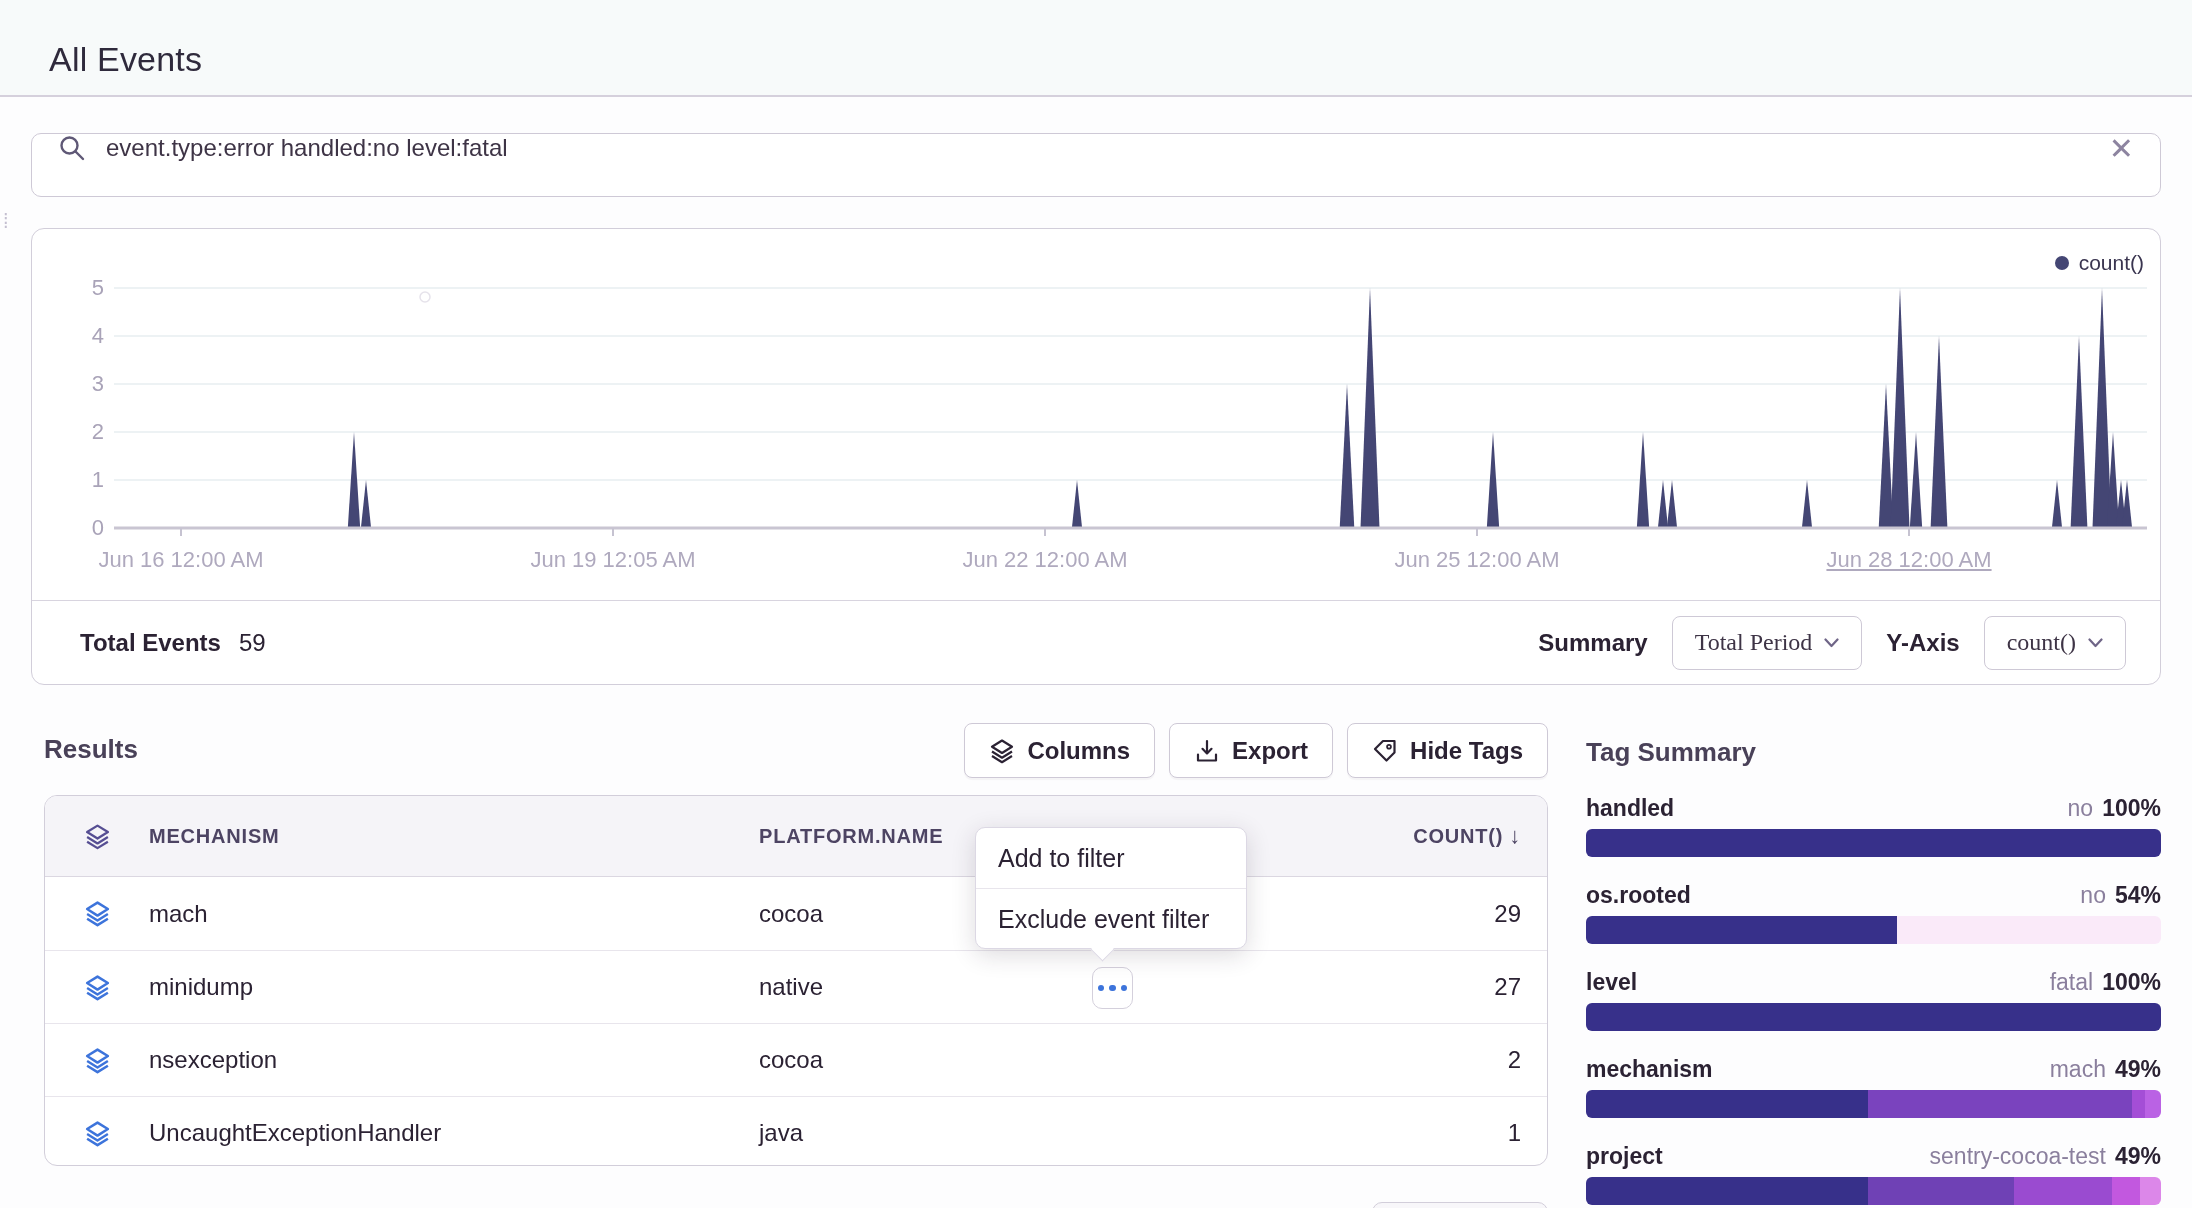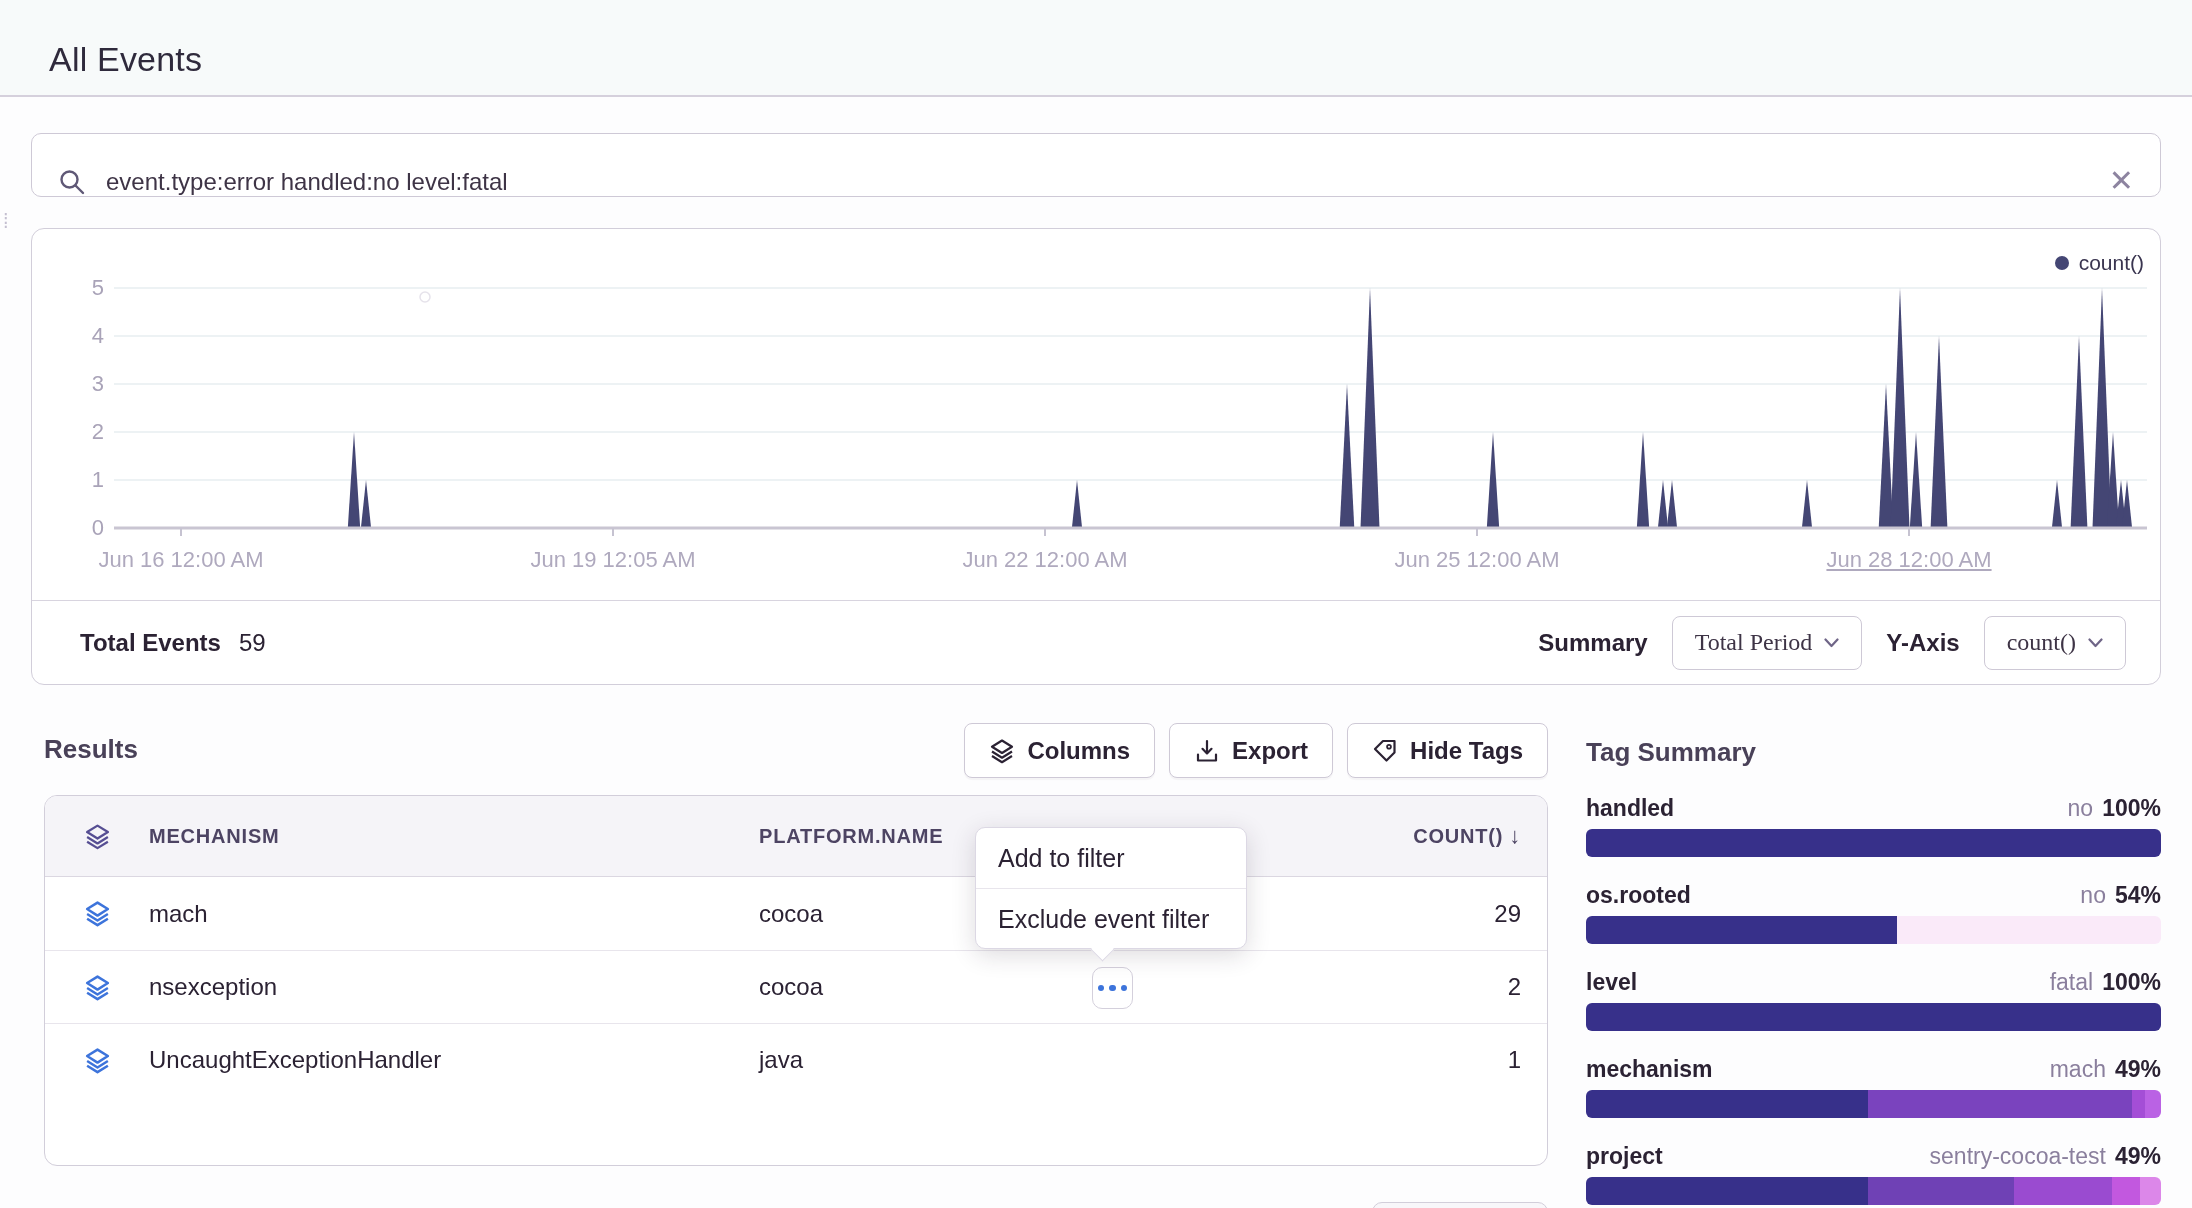--- a/index.html
+++ b/index.html
@@ -8,21 +8,21 @@
   #app { position:relative; width:2192px; height:1208px; }
 
   
   .topbar { position:absolute; left:0; top:0; width:2192px; height:97px;
             background:#F7FAFA; border-bottom:2px solid #D5D0DC; }
   .page-title { position:absolute; left:49px; top:40px; font-size:34px; font-weight:400; color:#2F2A3C; letter-spacing:.2px; }
 
   
   .searchbar { position:absolute; left:31px; top:133px; width:2130px; height:64px;
                background:#fff; border:1.5px solid #CEC9D6; border-radius:10px;
-               display:flex; align-items:flex-end; padding:0 26px; }
+               display:flex; align-items:flex-start; padding:0 26px; }
   .searchbar .query { font-size:24px; color:#3E3446; margin-left:20px; flex:1; }
   .clear-x { font-size:30px; color:#8D84A0; cursor:pointer; line-height:1; font-weight:400; }
   .edge-handle { position:absolute; left:3px; top:210px; color:#C4BFD0; font-size:20px; letter-spacing:-2px; }
 
   
   .panel { position:absolute; background:#fff; border:1.5px solid #D2CEDA; border-radius:13px; }
 
   .chart-panel { left:31px; top:228px; width:2130px; height:457px; }
   .legend { position:absolute; right:16px; top:22px; display:flex; align-items:center; gap:10px; cursor:pointer; }
   .legend-dot { width:14px; height:14px; border-radius:50%; background:#444674; }
@@ -237,20 +237,32 @@
       <div class="tcell cell-count">29</div>
     </div>
     <div class="trow">
       <div class="cell-icon">
           <svg class="icon" width="27" height="27" viewBox="0 0 26 26">
             <polygon points="13,2.5 23,8.7 13,15 3,8.7" fill="none" stroke="#3D74DB" stroke-width="2.4" stroke-linejoin="round"></polygon>
             <path d="M3,13.5 L13,19.7 L23,13.5" fill="none" stroke="#3D74DB" stroke-width="2.4" stroke-linejoin="round"></path>
             <path d="M3,18 L13,24.2 L23,18" fill="none" stroke="#3D74DB" stroke-width="2.4" stroke-linejoin="round"></path>
           </svg>
         </div>
+      <div class="tcell">minidump</div>
+      <div class="tcell">native</div>
+      <div class="tcell cell-count">27</div>
+    </div>
+    <div class="trow">
+      <div class="cell-icon">
+          <svg class="icon" width="27" height="27" viewBox="0 0 26 26">
+            <polygon points="13,2.5 23,8.7 13,15 3,8.7" fill="none" stroke="#3D74DB" stroke-width="2.4" stroke-linejoin="round"></polygon>
+            <path d="M3,13.5 L13,19.7 L23,13.5" fill="none" stroke="#3D74DB" stroke-width="2.4" stroke-linejoin="round"></path>
+            <path d="M3,18 L13,24.2 L23,18" fill="none" stroke="#3D74DB" stroke-width="2.4" stroke-linejoin="round"></path>
+          </svg>
+        </div>
       <div class="tcell">nsexception</div>
       <div class="tcell">cocoa</div>
       <div class="tcell cell-count">2</div>
     </div>
     <div class="trow">
       <div class="cell-icon">
           <svg class="icon" width="27" height="27" viewBox="0 0 26 26">
             <polygon points="13,2.5 23,8.7 13,15 3,8.7" fill="none" stroke="#3D74DB" stroke-width="2.4" stroke-linejoin="round"></polygon>
             <path d="M3,13.5 L13,19.7 L23,13.5" fill="none" stroke="#3D74DB" stroke-width="2.4" stroke-linejoin="round"></path>
             <path d="M3,18 L13,24.2 L23,18" fill="none" stroke="#3D74DB" stroke-width="2.4" stroke-linejoin="round"></path>

